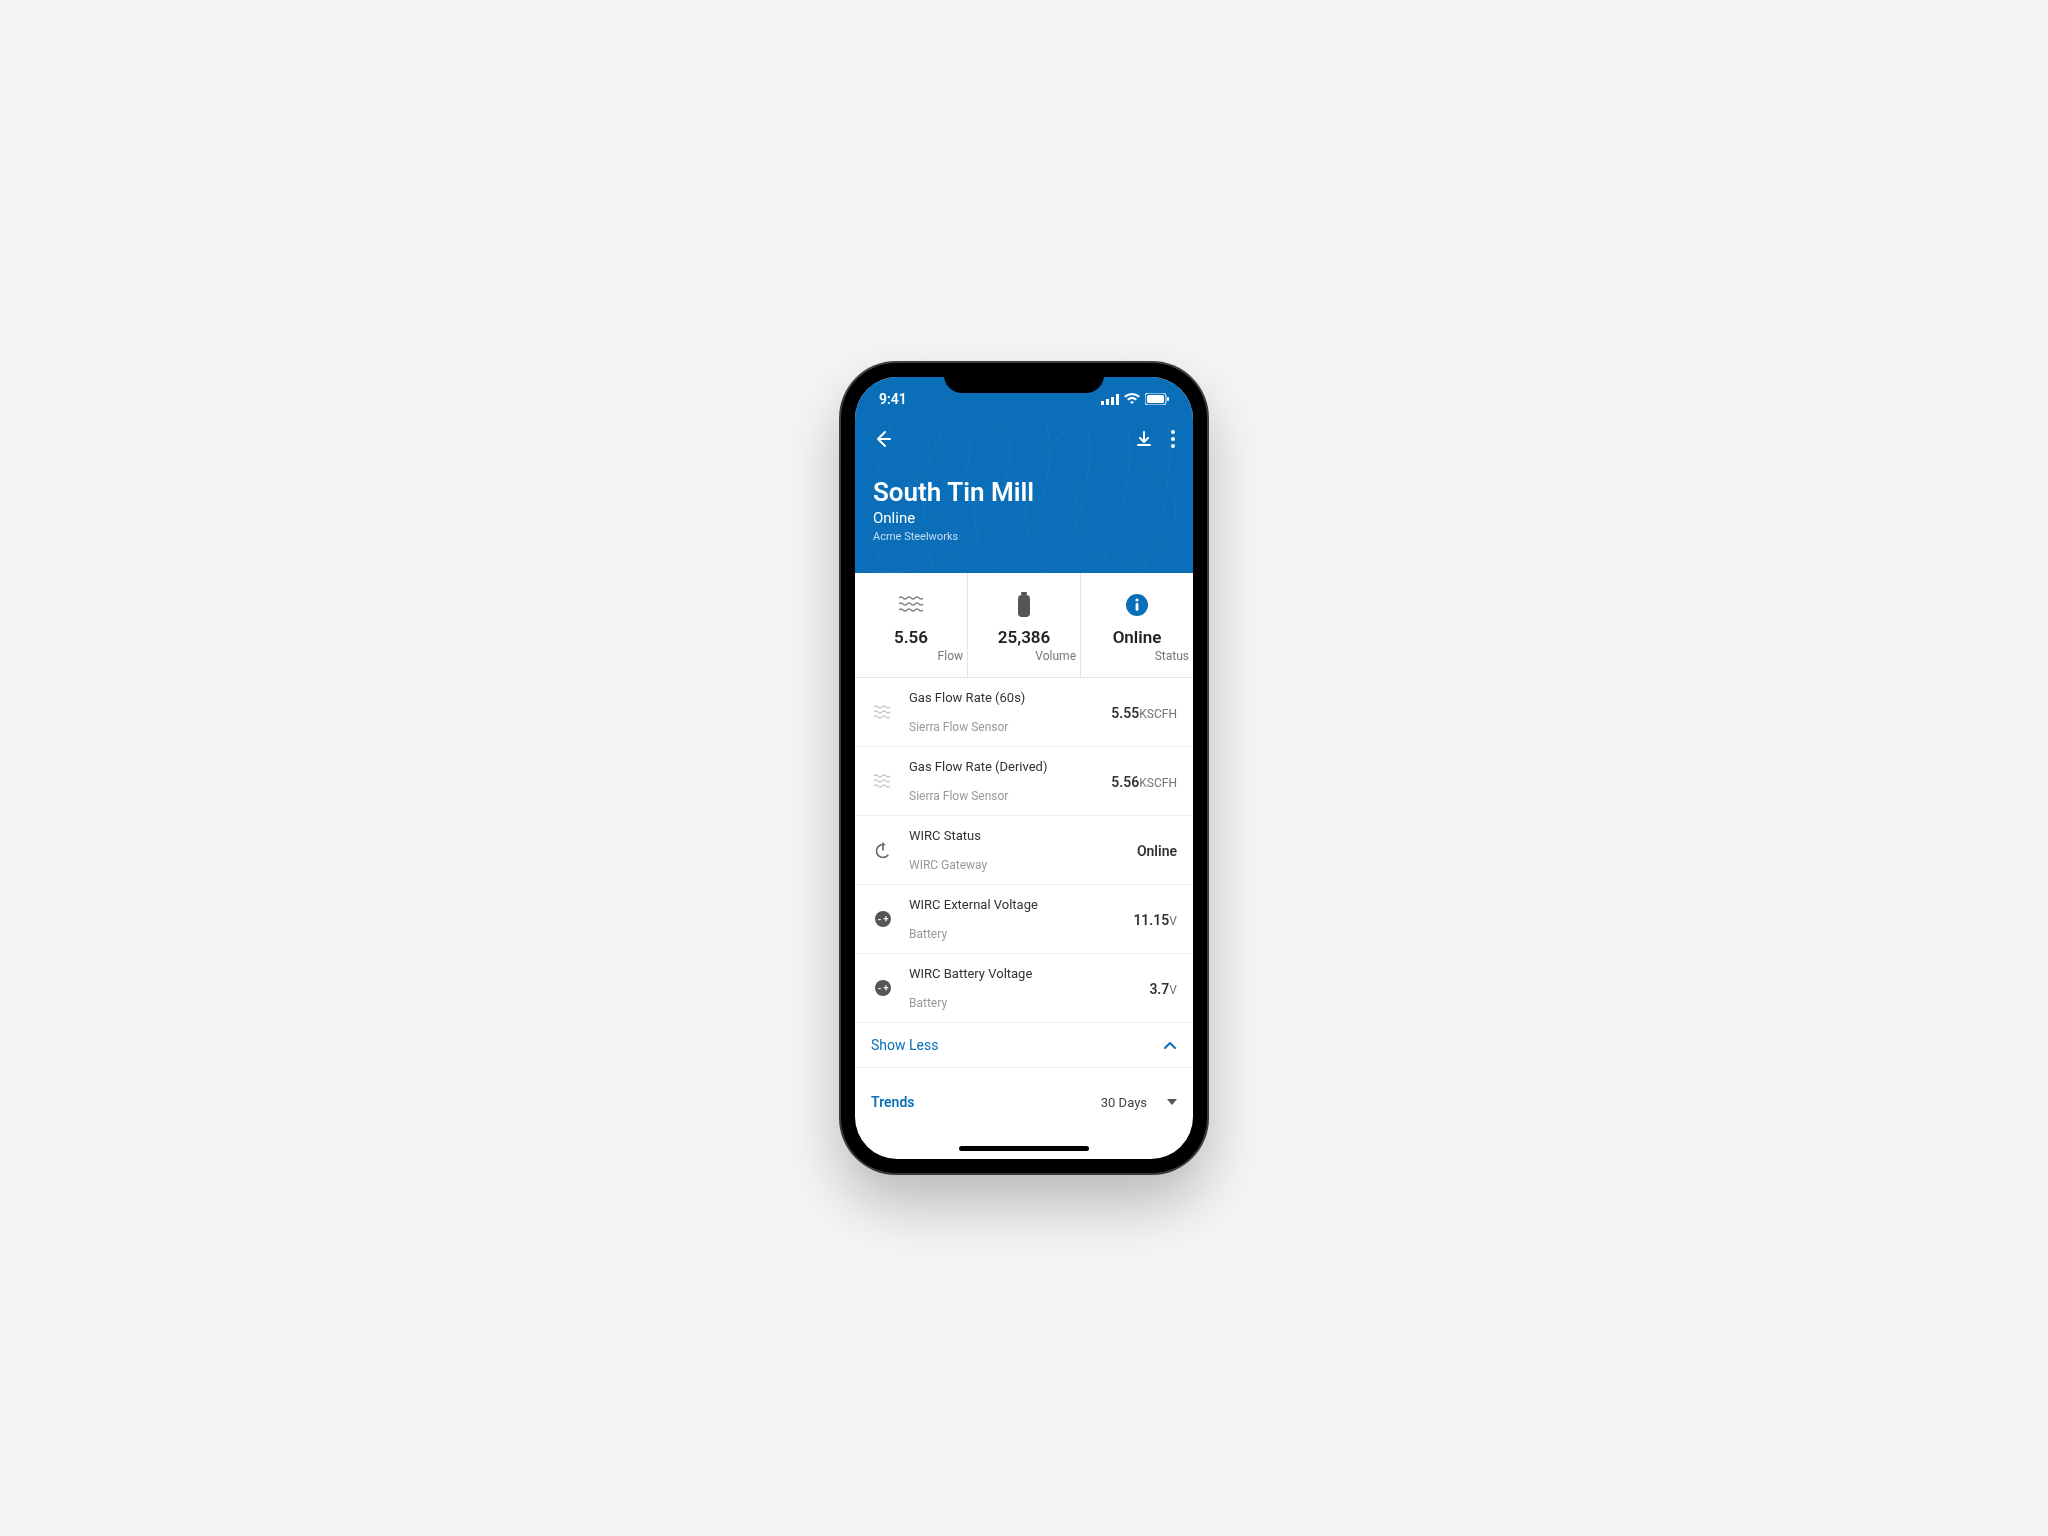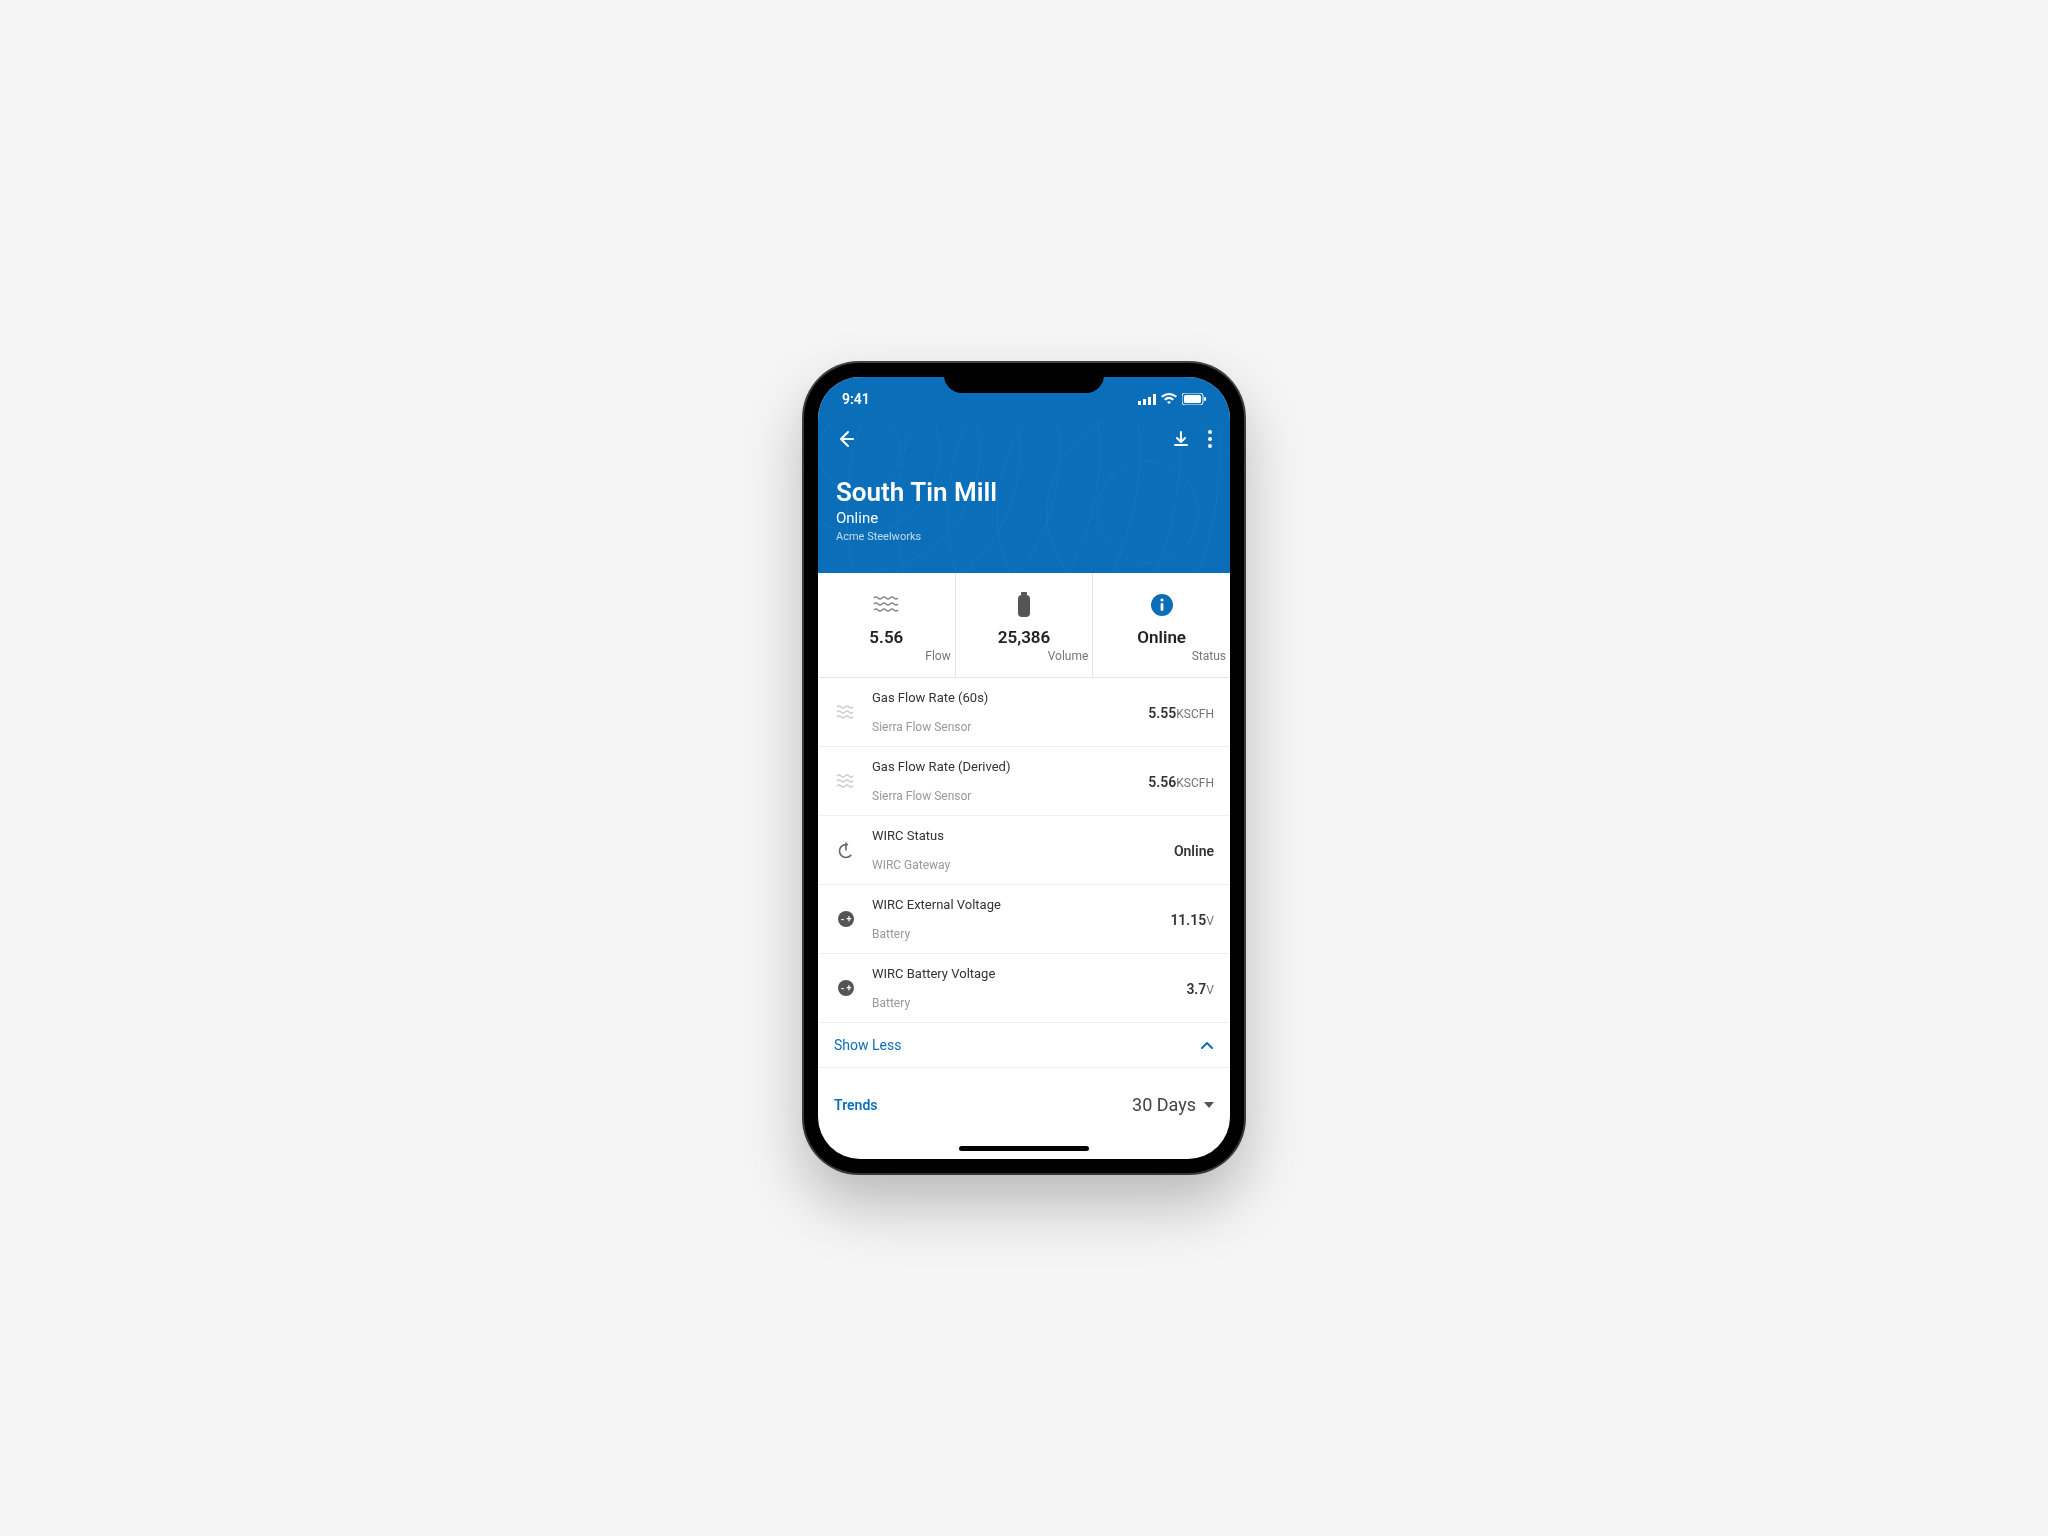--- a/index.html
+++ b/index.html
@@ -6,21 +6,21 @@
   body {
     font-family: -apple-system, BlinkMacSystemFont, "Segoe UI", Roboto, sans-serif;
     background: #f5f5f5;
     width: 2048px;
     height: 1536px;
     display: flex;
     align-items: center;
     justify-content: center;
   }
   .phone-frame {
-    width: 440px;
+    width: 366px;
     height: 810px;
     background: #000;
     border-radius: 55px;
     padding: 14px 14px;
     position: relative;
     box-shadow: 0 30px 60px rgba(0,0,0,0.25), 0 0 0 2px #444;
   }
   .phone-screen {
     width: 100%;
     height: 100%;
@@ -110,21 +110,21 @@
     cursor: pointer;
   }
   .trends-row {
     display: flex;
     justify-content: space-between;
     align-items: center;
     padding: 18px 16px;
     margin-top: 8px;
   }
   .trends-label { color: #0a6fb8; font-size: 14px; font-weight: 600; }
-  .trends-select { font-size: 18px; color: #444; display:flex; align-items:center; gap:8px; cursor:pointer; }
+  .trends-select { font-size: 13px; color: #444; display:flex; align-items:center; gap:20px; cursor:pointer; }
   .home-indicator {
     position: absolute;
     bottom: 8px;
     left: 50%;
     transform: translateX(-50%);
     width: 130px;
     height: 5px;
     background: #000;
     border-radius: 3px;
   }

